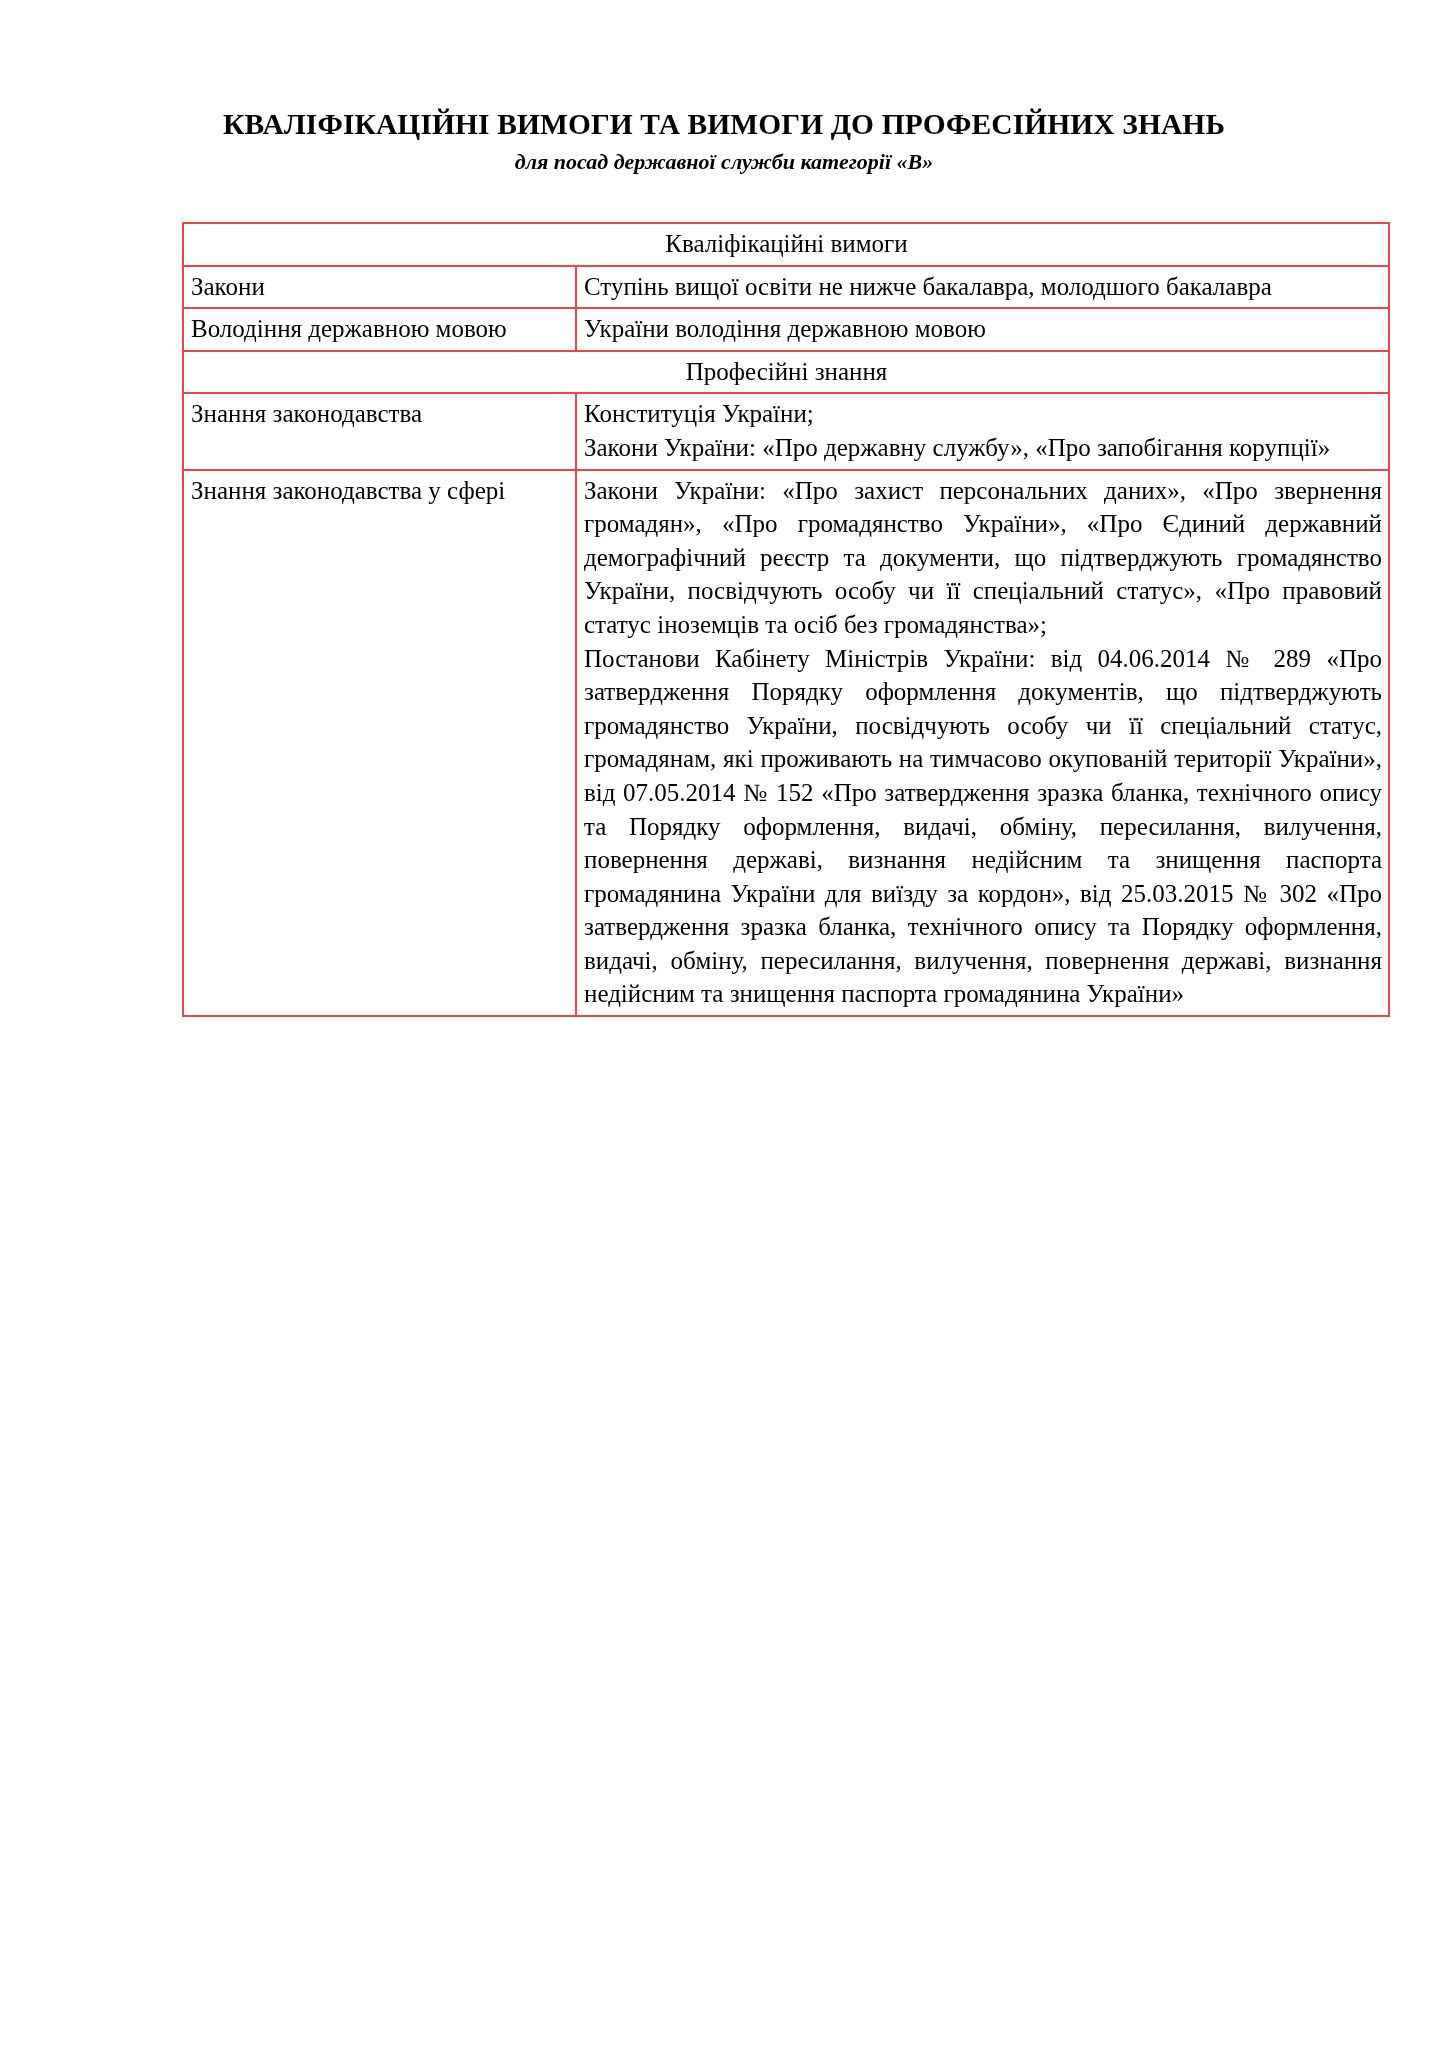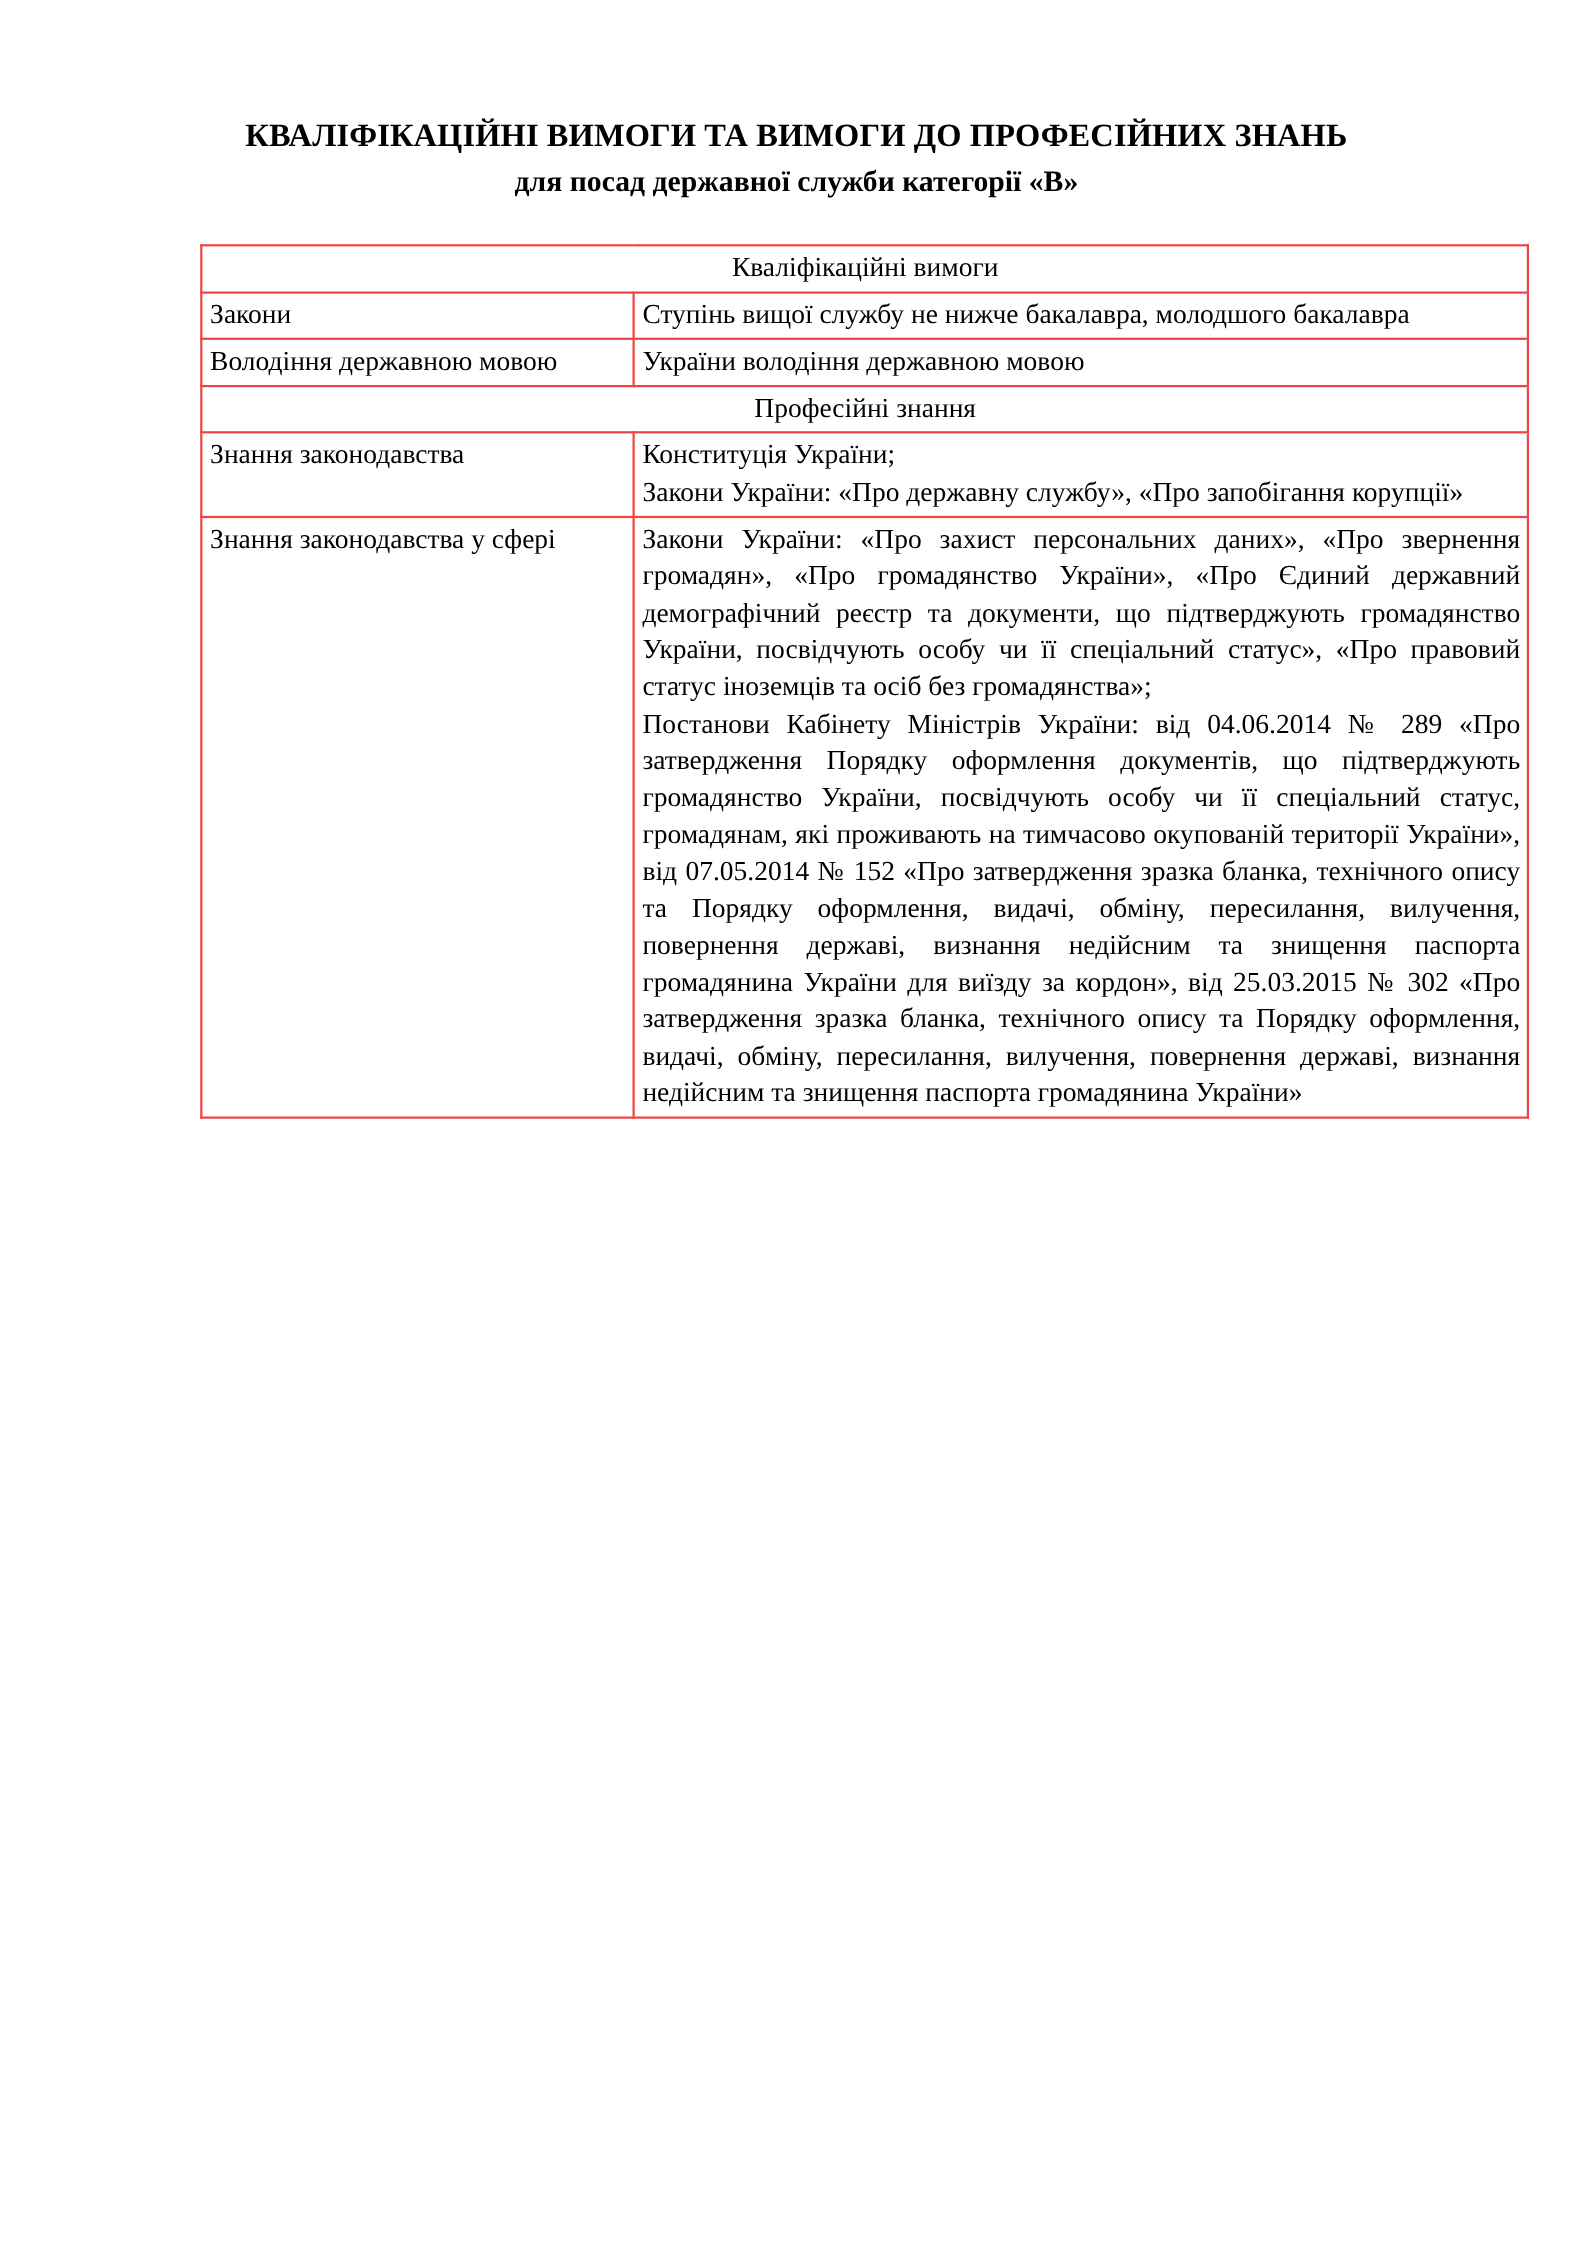--- a/index.html
+++ b/index.html
@@ -37,25 +37,26 @@
     font-family: "Liberation Serif", "DejaVu Serif", serif;
     font-size: 29.5px;
     font-weight: bold;
     letter-spacing: 0.1px;
     line-height: 1.15;
     margin: 0;
     white-space: nowrap;
   }
   .doc-subtitle {
     font-family: "Liberation Serif", "DejaVu Serif", serif;
-    font-size: 27px;
+    font-size: 22px;
     font-weight: bold;
     line-height: 1.2;
     margin: 7px 0 0 0;
     white-space: nowrap;
+    font-style: italic;
   }
 
   
   .table-wrap {
     position: absolute;
     left: 182px;
     top: 222px;
     width: 1206px;
   }
   table.req-table {
@@ -124,21 +125,21 @@
       </colgroup>
       <tbody>
 
         <tr>
           <td class="section-header" colspan="2">Кваліфікаційні вимоги</td>
         </tr>
 
         <tr>
           <td class="label-cell">Закони</td>
           <td class="value-cell">
-            <p class="last-line-left">Ступінь вищої службу не нижче бакалавра, молодшого бакалавра</p>
+            <p class="last-line-left">Ступінь вищої освіти не нижче бакалавра, молодшого бакалавра</p>
           </td>
         </tr>
 
 
         <tr>
           <td class="label-cell">Володіння державною мовою</td>
           <td class="value-cell">
             <p class="nojust">України володіння державною мовою</p>
           </td>
         </tr>

